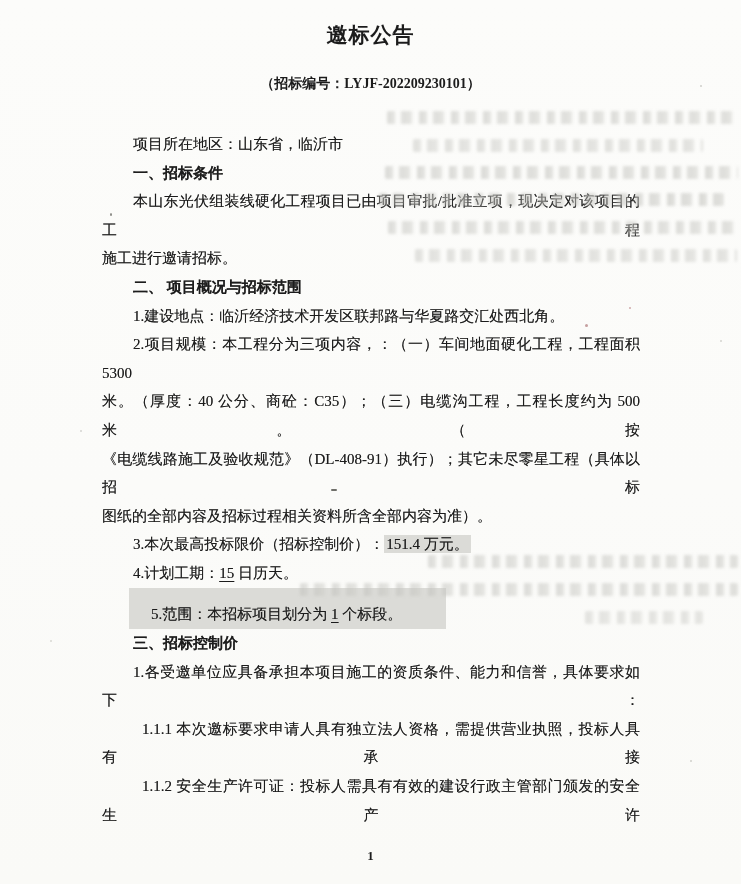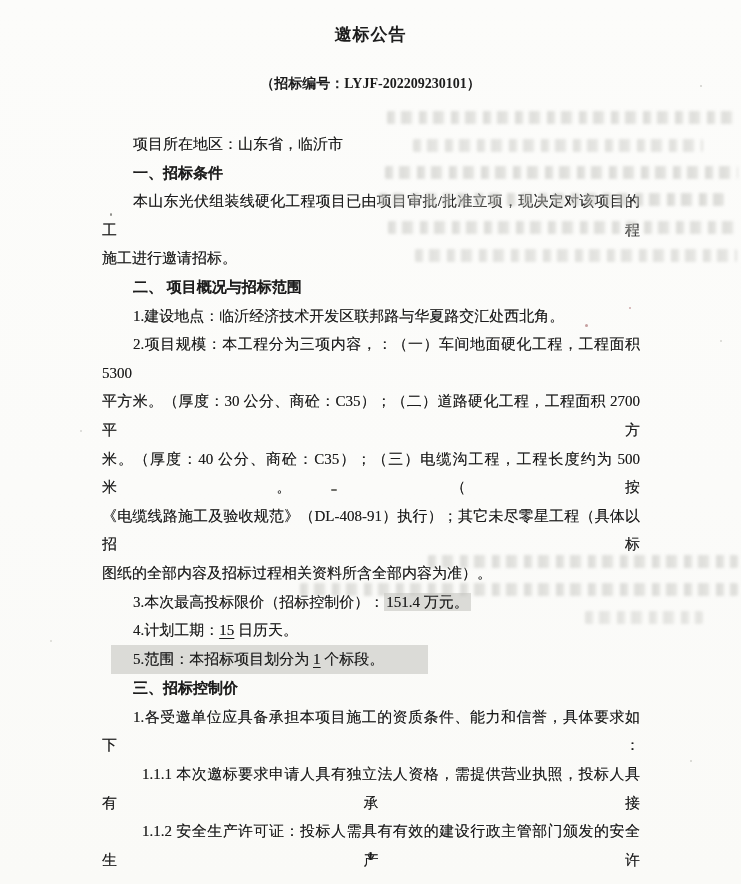--- a/index.html
+++ b/index.html
@@ -9,36 +9,36 @@
     font-family:"Liberation Serif","DejaVu Serif",serif;
     color:#1c1c1c;
   }
   .sheet {
     position:relative; width:741px; height:884px; overflow:hidden;
     background:linear-gradient(180deg,#fcfcfa 0%,#fbfbf9 55%,#fafaf7 100%);
   }
   
   .header { padding-top:13px; text-align:center; }
   .title   { font-size:26px; line-height:36px; font-weight:bold; letter-spacing:0.5px; }
-  .subtitle{ font-size:17px; line-height:30px; font-weight:bold; margin-top:7px; letter-spacing:1px; }
+  .subtitle{ font-size:21px; line-height:30px; font-weight:bold; margin-top:7px; letter-spacing:1px; }
   .tender-no{ font-size:14px; line-height:22px; font-weight:bold; margin-top:23px; }
   
   .bodytext {
     margin:35px 0 0 102px; width:538px;
     font-size:15px; line-height:28.6px;
     text-shadow:0 0 0.5px rgba(20,20,20,.55);
   }
   .ln { text-align:justify; text-align-last:left; text-justify:inter-ideograph; white-space:pre-wrap; }
   .ln.fill { text-align-last:justify; }
   .ind2  { text-indent:31px; }
   .ind25 { text-indent:40px; }
   .bold  { font-weight:bold; }
   .u  { text-decoration:underline; text-underline-offset:3px; text-decoration-thickness:1px; }
   .hl { background:#dbdbd7; padding:1px 2px; }
-  .hl-wide { background:#dbdbd7; display:inline-block; margin-left:9px; padding:0 44px 1px 22px; }
+  .hl-wide { background:#dbdbd7; display:inline-block; margin-left:27px; padding:12px 44px 1px 22px; }
   
   .footer {
     position:absolute; top:848px; left:0; width:741px;
     text-align:center; font-size:13px; font-weight:bold;
   }
   
   .ghost {
     position:absolute; height:13px; pointer-events:none;
     filter:blur(1.8px); border-radius:2px;
     background:repeating-linear-gradient(90deg,
@@ -97,21 +97,20 @@
   </div>
 
   <div class="bodytext">
     <div class="ln ind2">项目所在地区：山东省，临沂市</div>
     <div class="ln ind2 bold">一、招标条件</div>
     <div class="ln ind2 fill">本山东光伏组装线硬化工程项目已由项目审批/批准立项，现决定对该项目的工程</div>
     <div class="ln">施工进行邀请招标。</div>
     <div class="ln ind2 bold">二、 项目概况与招标范围</div>
     <div class="ln ind2">1.建设地点：临沂经济技术开发区联邦路与华夏路交汇处西北角。</div>
     <div class="ln ind2 fill">2.项目规模：本工程分为三项内容，：（一）车间地面硬化工程，工程面积 5300</div>
-    <div class="ln fill">平方米。（厚度：30 公分、商砼：C35）；（二）道路硬化工程，工程面积 2700 平方</div>
     <div class="ln fill">米。（厚度：40 公分、商砼：C35）；（三）电缆沟工程，工程长度约为 500 米。（按</div>
     <div class="ln fill">《电缆线路施工及验收规范》（DL-408-91）执行）；其它未尽零星工程（具体以招标</div>
     <div class="ln">图纸的全部内容及招标过程相关资料所含全部内容为准）。</div>
 
     <div class="ln ind2"><span>3.本次最高投标限价（招标控制价）：</span><span class="hl">151.4 万元。</span></div>
 
     <div class="ln ind2"><span>4.计划工期：</span><span class="u">15</span><span> 日历天。</span></div>
 
     <div class="ln"><span class="hl-wide"><span>5.范围：本招标项目划分为 </span><span class="u">1</span><span> 个标段。</span></span></div>
 

